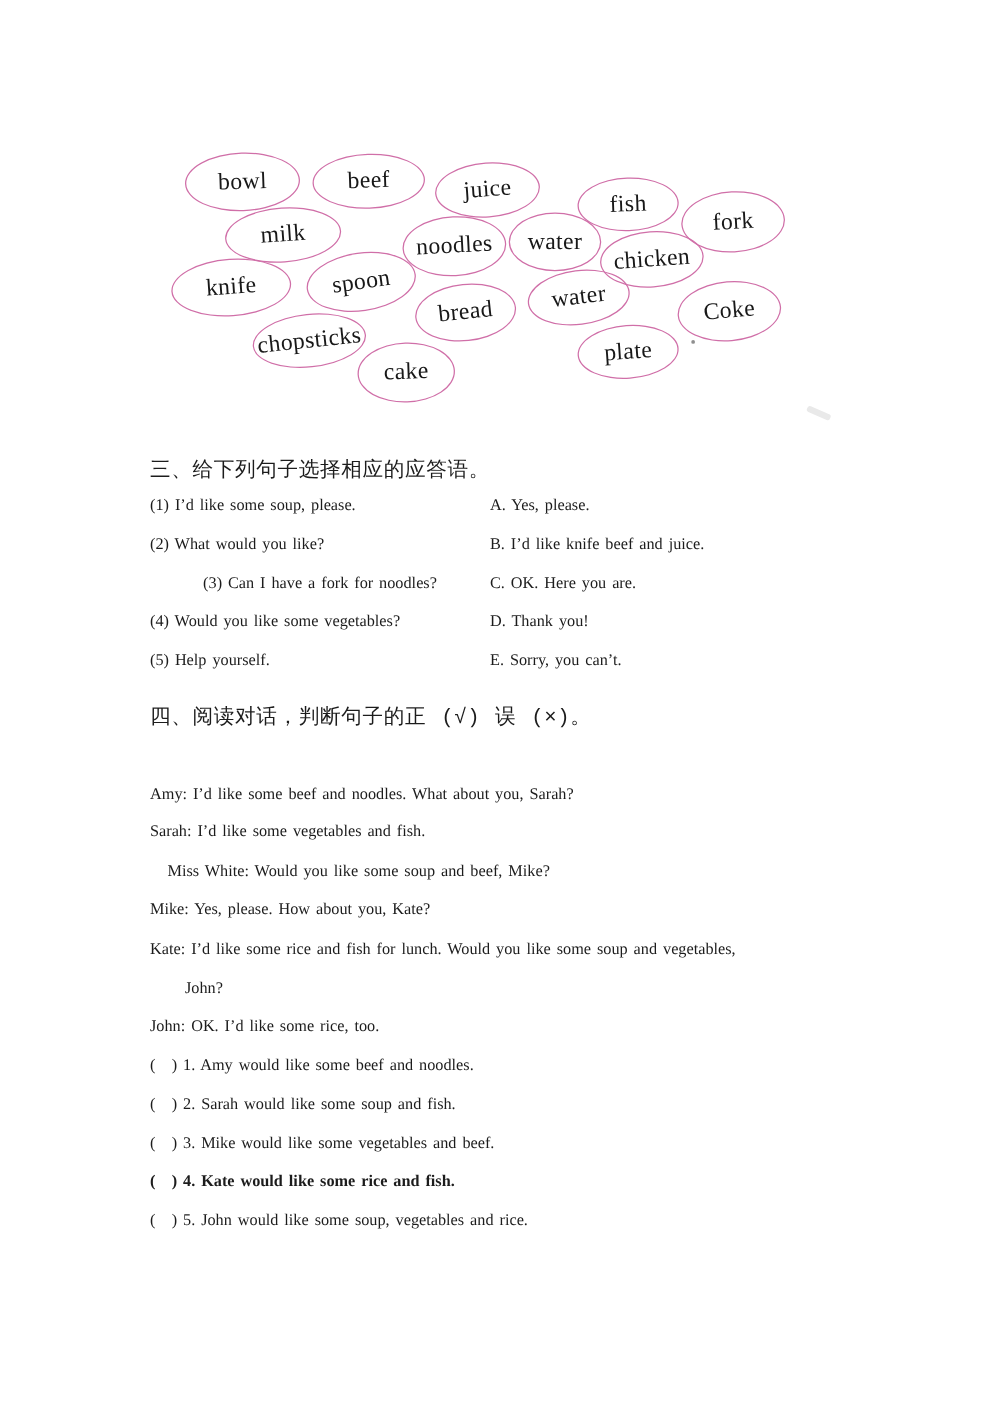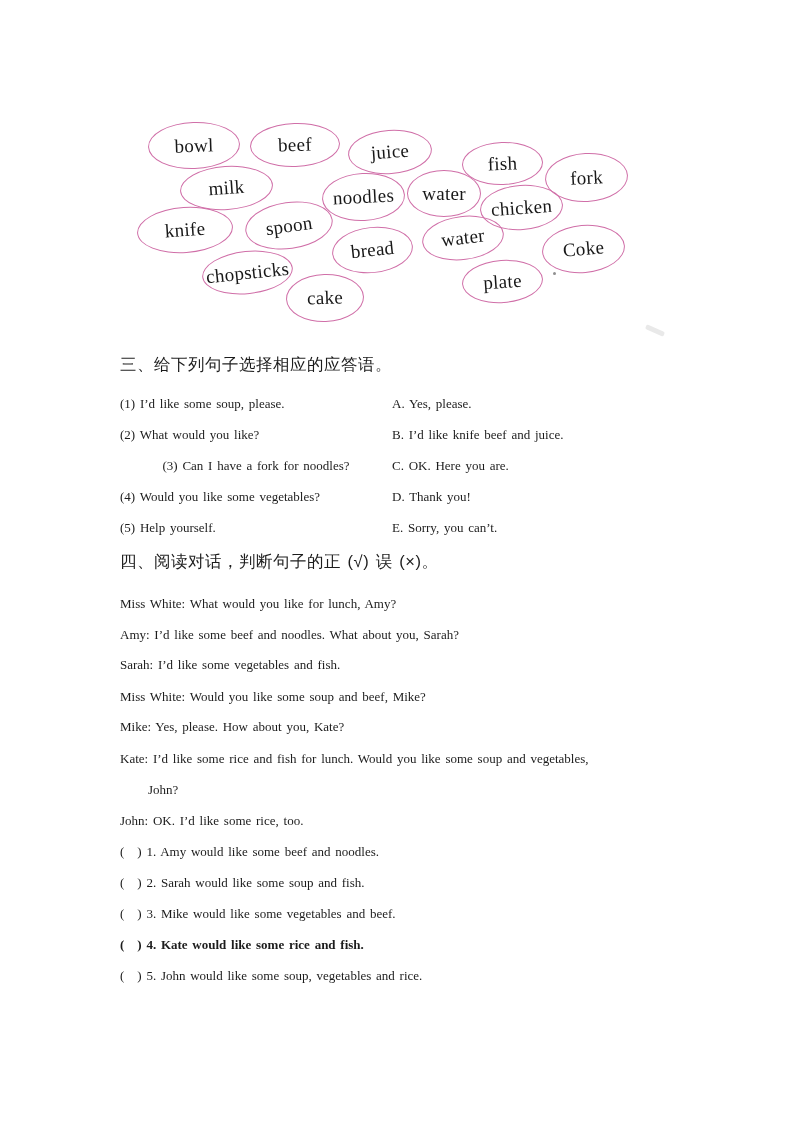--- a/index.html
+++ b/index.html
@@ -41,22 +41,23 @@
     position:absolute;
     left:120px;
     font-size:13px;
     line-height:17px;
     white-space:nowrap;
     word-spacing:1.5px;
     color:#1c1c1c;
   }
   .heading{
     font-size:16.5px;
-    font-family:Liberation Sans, sans-serif;
+    font-family:Liberation Mono, monospace;
     letter-spacing:.5px;
+    margin-top:12px;
   }
   .match-left{display:inline-block;width:272px;}
   .indent1{left:148px;}
 </style>
 </head>
 <body>
 
 <div class="page">
 
   <div>
@@ -128,24 +129,23 @@
   </div>
   <div class="line" style="top:488px;">
     <span class="match-left">(4) Would you like some vegetables?</span><span>D. Thank you!</span>
   </div>
   <div class="line" style="top:519px;">
     <span class="match-left">(5) Help yourself.</span><span>E. Sorry, you can’t.</span>
   </div>
 
   <div class="line heading" style="top:553px;">四、阅读对话，判断句子的正 (√) 误 (×)。</div>
 
-  <div class="line" style="top:595px;">Miss White: What would you like for lunch, Amy?</div>
   <div class="line" style="top:626px;">Amy: I’d like some beef and noodles. What about you, Sarah?</div>
   <div class="line" style="top:656px;">Sarah: I’d like some vegetables and fish.</div>
-  <div class="line" style="top:688px;">Miss White: Would you like some soup and beef, Mike?</div>
+  <div class="line" style="top:688px;margin-left:14px;">Miss White: Would you like some soup and beef, Mike?</div>
   <div class="line" style="top:718px;">Mike: Yes, please. How about you, Kate?</div>
   <div class="line" style="top:750px;">Kate: I’d like some rice and fish for lunch. Would you like some soup and vegetables,</div>
   <div class="line indent1" style="top:781px;">John?</div>
   <div class="line" style="top:812px;">John: OK. I’d like some rice, too.</div>
 
   <div class="line" style="top:843px;">(　) 1. Amy would like some beef and noodles.</div>
   <div class="line" style="top:874px;">(　) 2. Sarah would like some soup and fish.</div>
   <div class="line" style="top:905px;">(　) 3. Mike would like some vegetables and beef.</div>
   <div class="line" style="top:936px;font-weight:bold;">(　) 4. Kate would like some rice and fish.</div>
   <div class="line" style="top:967px;">(　) 5. John would like some soup, vegetables and rice.</div>

